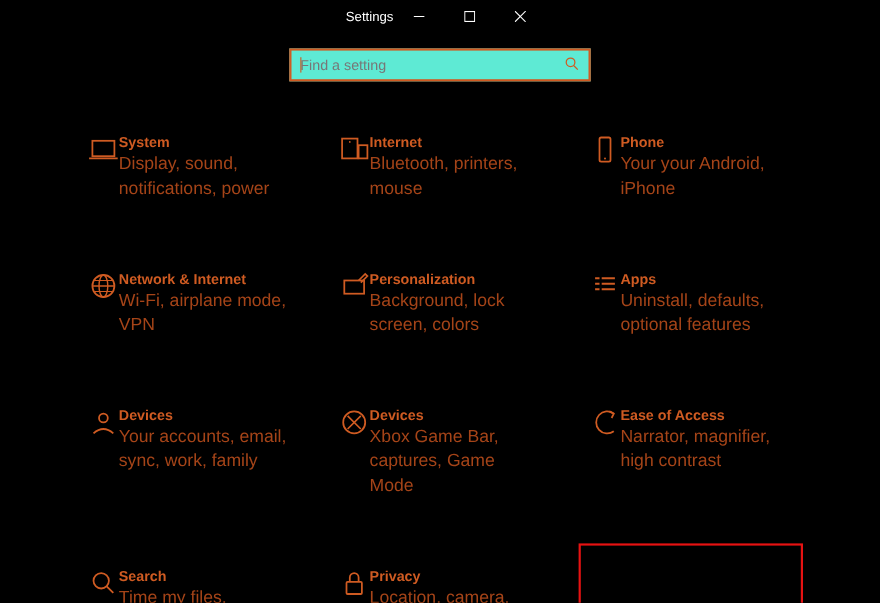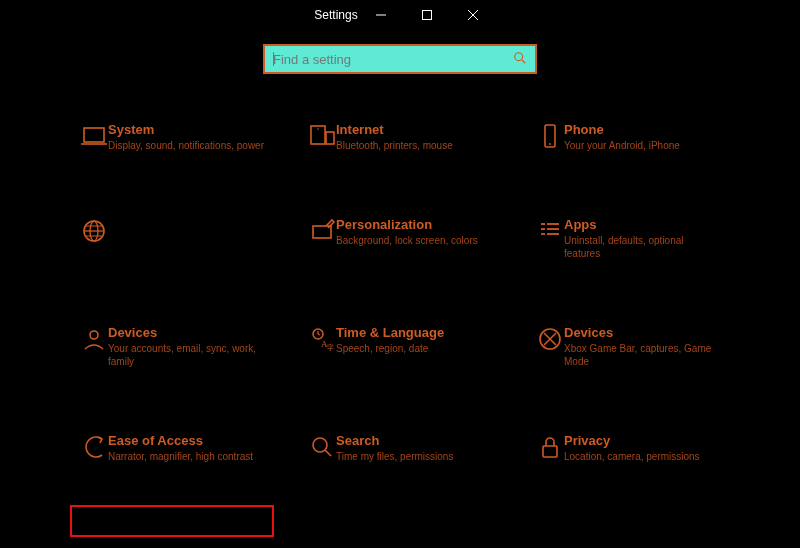--- a/index.html
+++ b/index.html
@@ -90,21 +90,21 @@
   }
   .tile-icon svg { display: block; }
   .tile-body { max-width: 160px; }
   .tile-title {
     font-size: 13px;
     color: #cf5b22;
     font-weight: 600;
     margin-bottom: 2px;
   }
   .tile-sub {
-    font-size: 10px;
+    font-size: 16px;
     color: #a54418;
     line-height: 1.35;
   }
 </style>
 </head>
 <body>
 
 <div class="title-bar">
   <div class="title-text">Settings</div>
   <div class="win-controls">
@@ -173,20 +173,24 @@
         <div class="tile-title">Phone</div>
         <div class="tile-sub">Your your Android, iPhone</div>
       </div>
     </div>
     <div class="tile">
       <div class="tile-icon">
         <svg width="28" height="28" viewBox="0 0 28 28">
           <use href="#globe-icon"></use>
         </svg>
       </div>
+      <div class="tile-body">
+        <div class="tile-title">Network &amp; Internet</div>
+        <div class="tile-sub">Wi-Fi, airplane mode, VPN</div>
+      </div>
     </div>
     <div class="tile">
       <div class="tile-icon">
         <svg width="28" height="28" viewBox="0 0 28 28">
           <use href="#paint-icon"></use>
         </svg>
       </div>
       <div class="tile-body">
         <div class="tile-title">Personalization</div>
         <div class="tile-sub">Background, lock screen, colors</div>
@@ -205,31 +209,20 @@
     </div>
     <div class="tile">
       <div class="tile-icon">
         <svg width="28" height="28" viewBox="0 0 28 28">
           <use href="#accounts-icon"></use>
         </svg>
       </div>
       <div class="tile-body">
         <div class="tile-title">Devices</div>
         <div class="tile-sub">Your accounts, email, sync, work, family</div>
-      </div>
-    </div>
-    <div class="tile">
-      <div class="tile-icon">
-        <svg width="28" height="28" viewBox="0 0 28 28">
-          <use href="#time-icon"></use>
-        </svg>
-      </div>
-      <div class="tile-body">
-        <div class="tile-title">Time &amp; Language</div>
-        <div class="tile-sub">Speech, region, date</div>
       </div>
     </div>
     <div class="tile">
       <div class="tile-icon">
         <svg width="28" height="28" viewBox="0 0 28 28">
           <use href="#gaming-icon"></use>
         </svg>
       </div>
       <div class="tile-body">
         <div class="tile-title">Devices</div>

